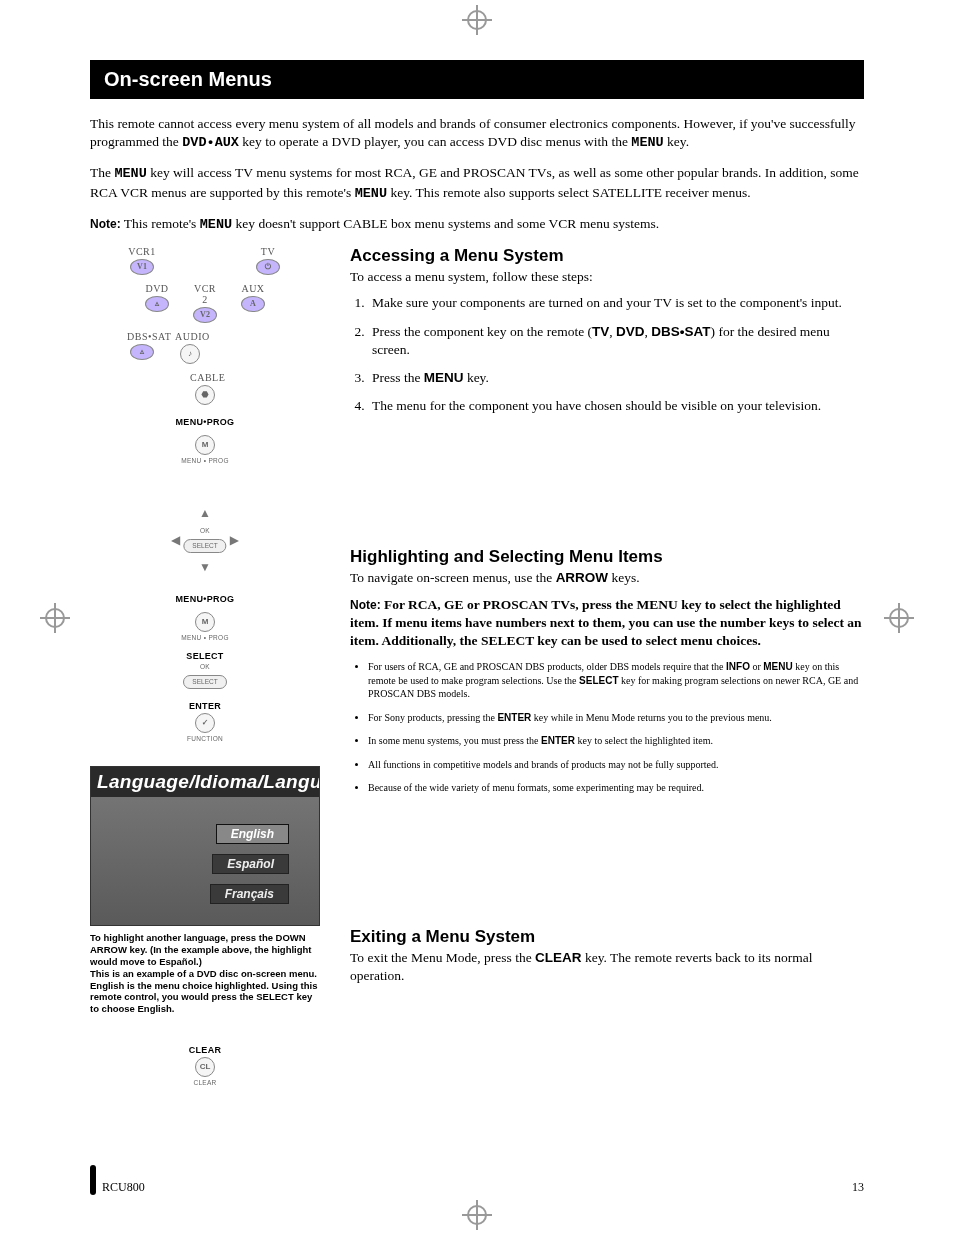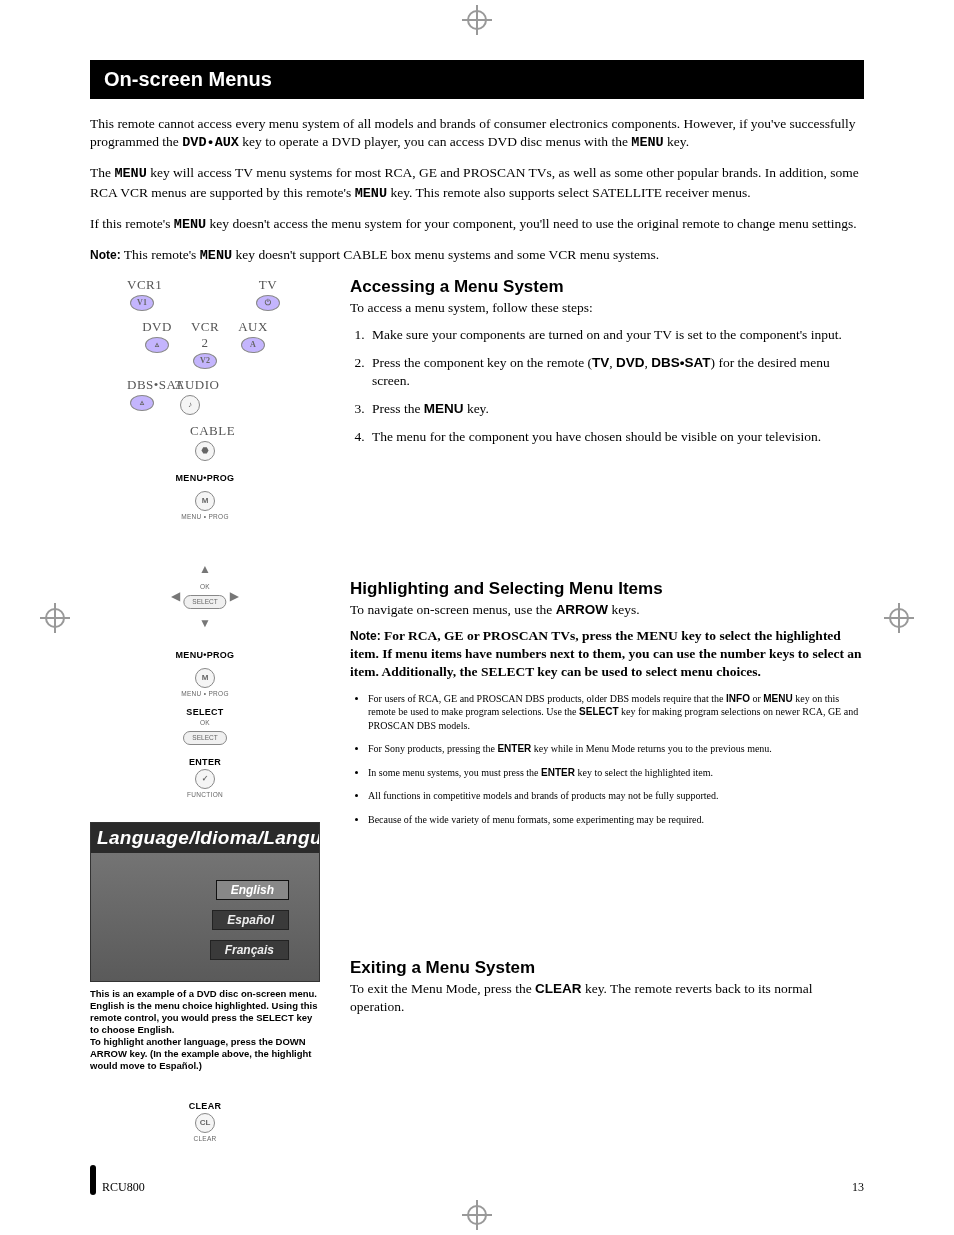--- a/index.html
+++ b/index.html
@@ -38,21 +38,21 @@
   .section-h { font-family:Arial,Helvetica,sans-serif; font-weight:bold; font-size:17px; margin-bottom:2px; }
   .section-p { font-size:13.5px; line-height:1.35; margin-bottom:8px; }
   ol.steps { margin-left:18px; font-size:13.5px; line-height:1.35; }
   ol.steps li { margin-bottom:10px; padding-left:4px;}
   ul.bullets { margin-left:18px; font-size:10px; line-height:1.35; list-style:disc;}
   ul.bullets li { margin-bottom:10px; }
   b.sans { font-family:Arial,Helvetica,sans-serif; font-weight:bold; }
   .note-bold { font-family:Georgia,serif; font-weight:bold; font-size:13.5px; line-height:1.35;}
   .right-col .block { margin-bottom:22px; }
   .btn-diagram { text-align:center; margin-bottom:10px; font-family:Arial,Helvetica,sans-serif;}
-  .btn-label-sm { font-size:13px; letter-spacing:0.5px; color:#555;}
+  .btn-label-sm { font-size:10px; letter-spacing:0.5px; color:#555;}
   .btn-label-bold { font-size:9px; font-weight:bold; color:#000; letter-spacing:0.3px;}
   .oval-btn {
     display:inline-block;border:1px solid #888;border-radius:50%;width:24px;height:16px;
     font-size:8px;line-height:14px;color:#666;font-weight:bold;background:#c4b5fd;margin:2px auto;
   }
   .circ-btn{
     display:inline-block;border:1.5px solid #888;border-radius:50%;width:20px;height:20px;
     font-size:8px;line-height:17px;color:#666;font-weight:bold;background:#f5f5f5;margin:2px auto;
   }
   .top-remote{display:flex;flex-wrap:wrap;justify-content:center;gap:6px 18px;font-size:7px;text-align:center;width:160px;margin:0 auto 10px;}
@@ -95,21 +95,20 @@
   </div>
 <div class="crop-side crop-right">
     <div class="circ"></div>
   </div>
 
 <div class="header-bar">On-screen Menus</div>
 
 <div class="intro">
   <p><span>This remote cannot access every menu system of all models and brands of consumer electronics components. However, if you've successfully programmed the </span><b class="sans">DVD•AUX</b><span> key to operate a DVD player, you can access DVD disc menus with the </span><b class="sans">MENU</b><span> key.</span></p>
   <p><span>The </span><b class="sans">MENU</b><span> key will access TV menu systems for most RCA, GE and PROSCAN TVs, as well as some other popular brands. In addition, some RCA VCR menus are supported by this remote's </span><b class="sans">MENU</b><span> key. This remote also supports select SATELLITE receiver menus.</span></p>
-  <p><span>If this remote's </span><b class="sans">MENU</b><span> key doesn't access the menu system for your component, you'll need to use the original remote to change menu settings.</span></p>
   <p><span class="note-label">Note:</span><span> This remote's </span><b class="sans">MENU</b><span> key doesn't support CABLE box menu systems and some VCR menu systems.</span></p>
 </div>
 
 <div class="columns">
   <div class="left-col">
 
     <div class="top-remote">
       <div class="cell"><div class="btn-label-sm">VCR1</div><div class="oval-btn">V1</div></div>
       <div class="cell" style="width:60px;"></div>
       <div class="cell"><div class="btn-label-sm">TV</div><div class="oval-btn">⏻</div></div>
@@ -171,22 +170,22 @@
       <div class="titlebar">Language/Idioma/Langue</div>
       <div style="height:22px;"></div>
       <div style="text-align:right;padding-right:30px;">
         <div class="lang sel">English</div><br>
         <div class="lang">Español</div><br>
         <div class="lang">Français</div>
       </div>
     </div>
 
     <div class="caption">
+      <div>To highlight another language, press the DOWN ARROW key. (In the example above, the highlight would move to Español.)</div>
       <div>This is an example of a DVD disc on-screen menu. English is the menu choice highlighted. Using this remote control, you would press the SELECT key to choose English.</div>
-      <div>To highlight another language, press the DOWN ARROW key. (In the example above, the highlight would move to Español.)</div>
     </div>
 
     <div style="height:30px;"></div>
 
     <div class="btn-diagram">
       <div class="btn-label-bold">CLEAR</div>
       <div class="circ-btn">CL</div>
       <div class="tinylbl">CLEAR</div>
     </div>
 

